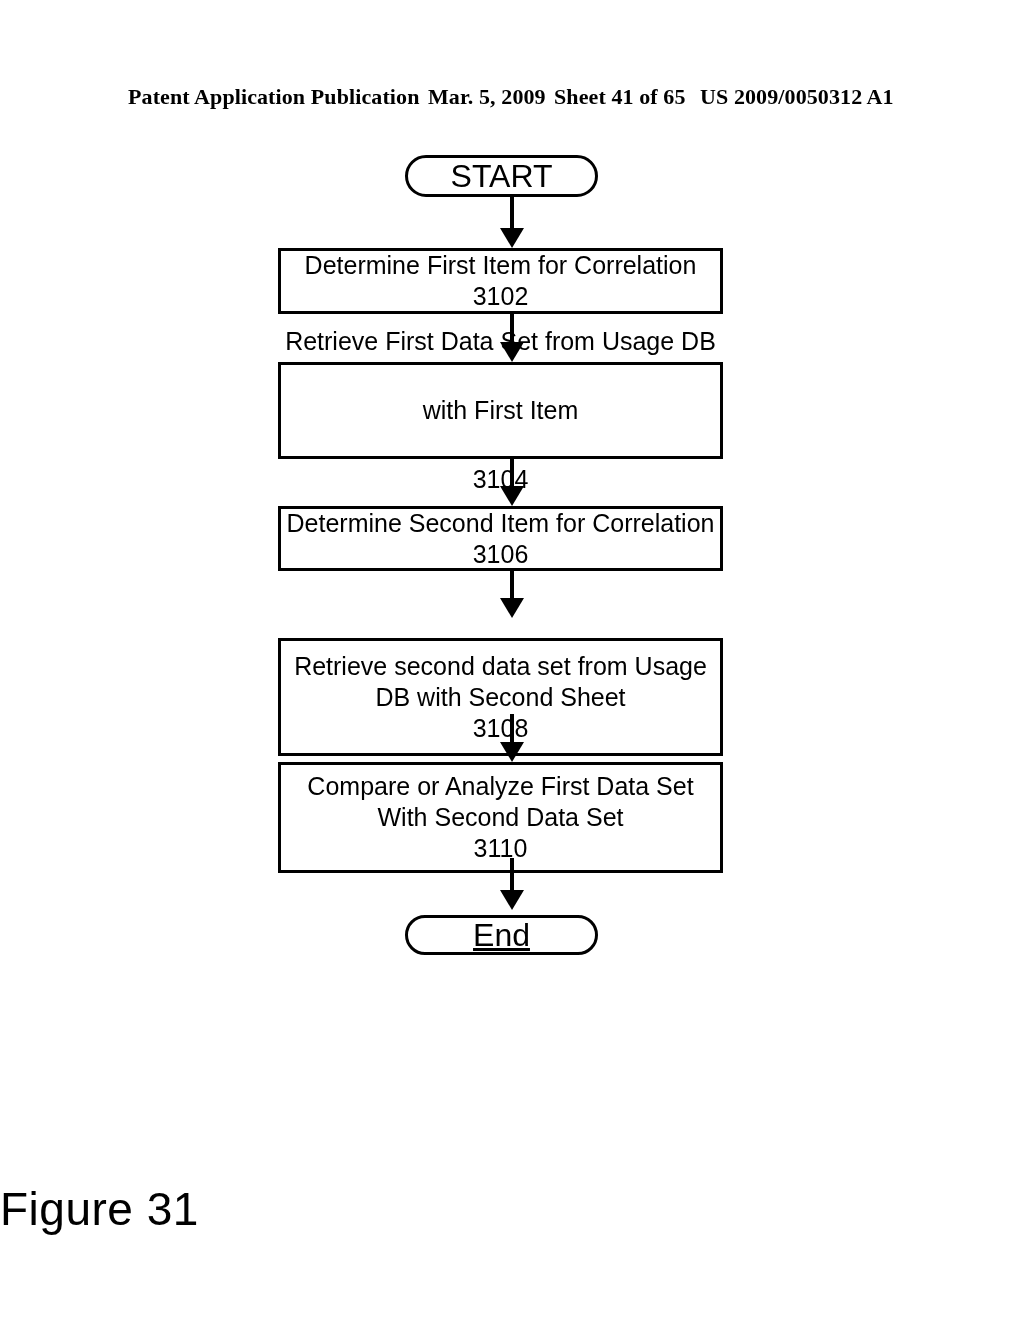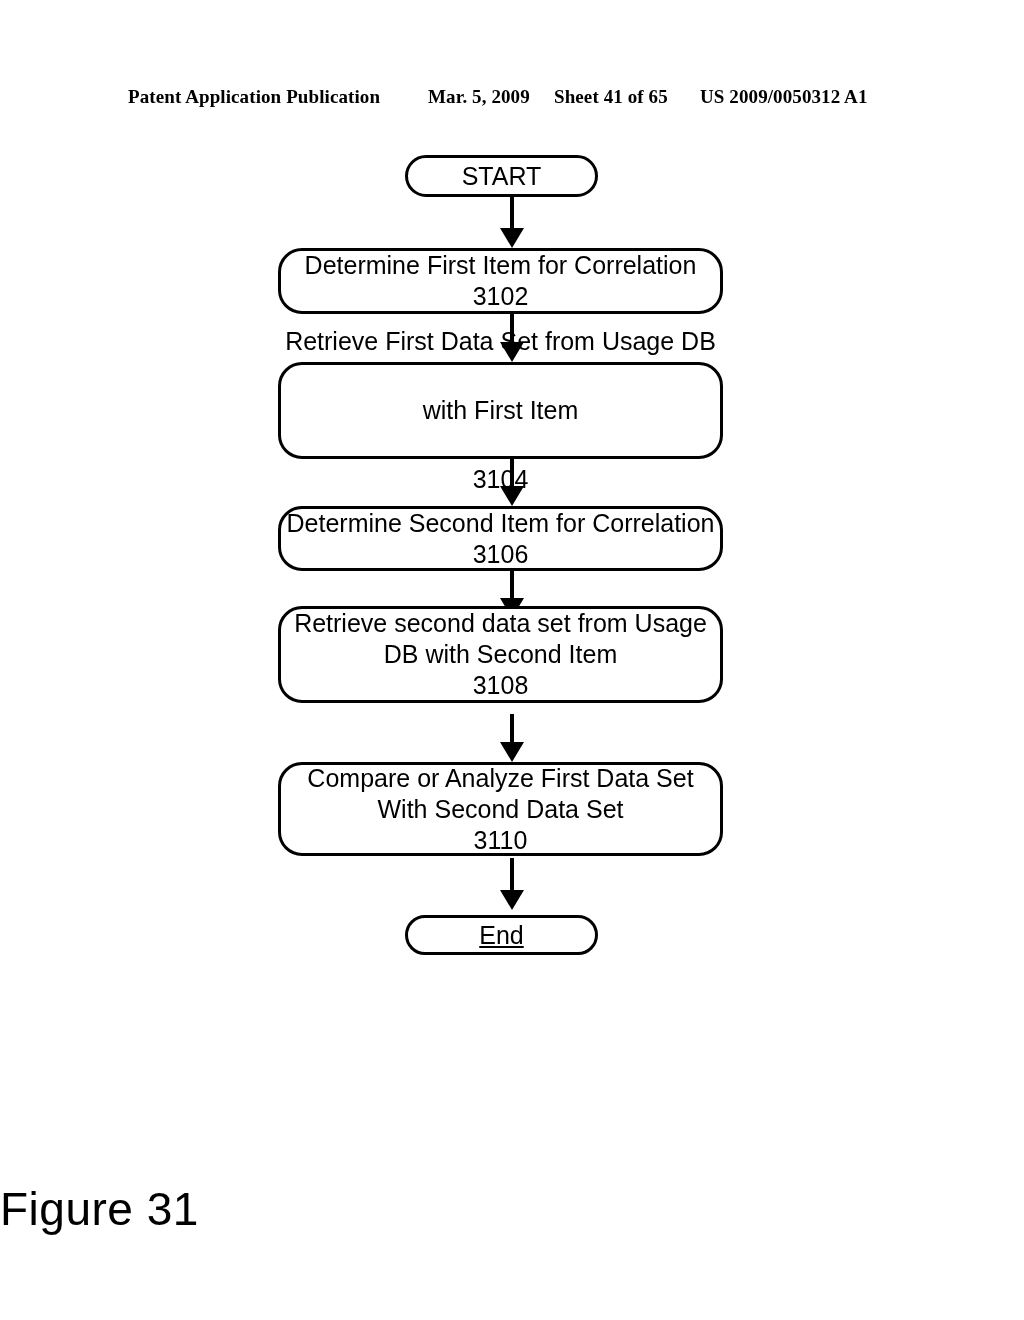--- a/index.html
+++ b/index.html
@@ -19,21 +19,21 @@
 
   
   #page-header {
     position: absolute;
     top: 86px;
     left: 0;
     width: 1024px;
     height: 26px;
     font-family: "Liberation Serif", serif;
     font-weight: bold;
-    font-size: 19px;
+    font-size: 22px;
     letter-spacing: 0.1px;
     white-space: nowrap;
   }
   #page-header .hdr {
     position: absolute;
     top: 0;
     line-height: 22px;
   }
   #hdr-pub   { left: 128px; }
   #hdr-date  { left: 428px; }
@@ -61,44 +61,43 @@
     text-align: center;
   }
 
   
   .node.process {
     left: 278px;
     width: 445px;
     font-size: 25px;
     line-height: 31px;
     border-width: 3px;
-    border-radius: 24px;
   }
   .node.process .line {
     display: block;
     white-space: nowrap;
   }
 
   
   .node.terminator {
     left: 405px;
     width: 193px;
     border-radius: 999px;
-    font-size: 25px;
+    font-size: 32px;
     line-height: 30px;
     border-width: 3px;
   }
 
   
   #node-start   { top: 155px; height: 42px; }
   #node-3102    { top: 248px; height: 66px; }
   #node-3104    { top: 362px; height: 97px; gap: 38px; }
   #node-3106    { top: 506px; height: 65px; }
-  #node-3108    { top: 606px; height: 97px; }
-  #node-3110    { top: 762px; height: 94px; }
+  #node-3108    { top: 638px; height: 118px; }
+  #node-3110    { top: 762px; height: 111px; }
   #node-end     { top: 915px; height: 40px; text-decoration: underline; }
 
   
   .connector {
     position: absolute;
     left: 500px;
     width: 24px;
   }
   .connector .stem {
     position: absolute;
@@ -192,21 +191,21 @@
     <span class="line">3106</span>
   </div>
 
   <div class="connector" id="conn-4">
     <span class="stem"></span>
     <span class="head"></span>
   </div>
 
   <div class="node process" id="node-3108">
     <span class="line">Retrieve second data set from Usage</span>
-    <span class="line">DB with Second Item</span>
+    <span class="line">DB with Second Sheet</span>
     <span class="line">3108</span>
   </div>
 
   <div class="connector" id="conn-5">
     <span class="stem"></span>
     <span class="head"></span>
   </div>
 
   <div class="node process" id="node-3110">
     <span class="line">Compare or Analyze First Data Set</span>

